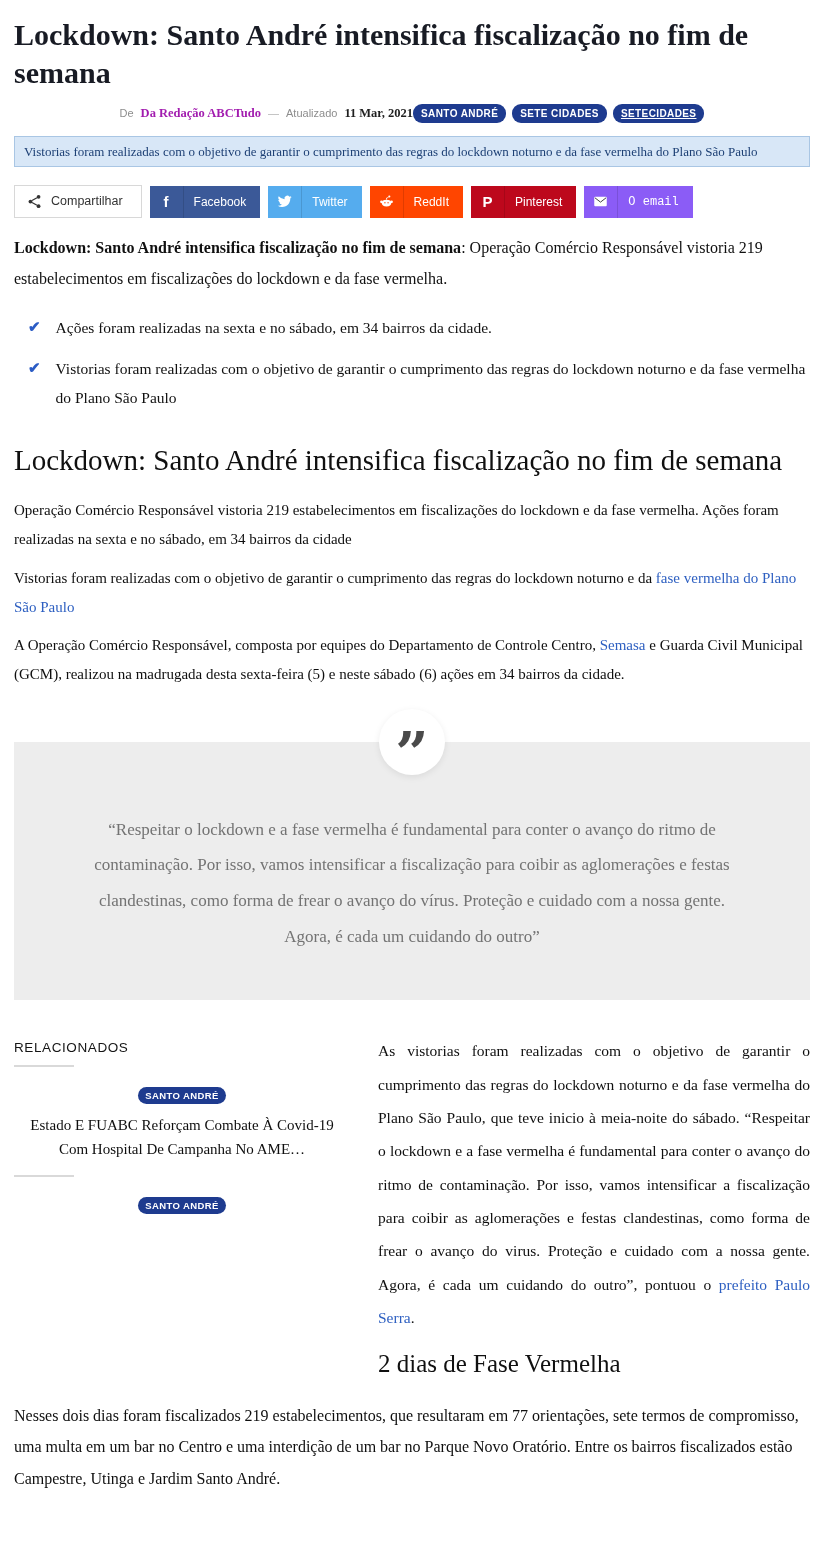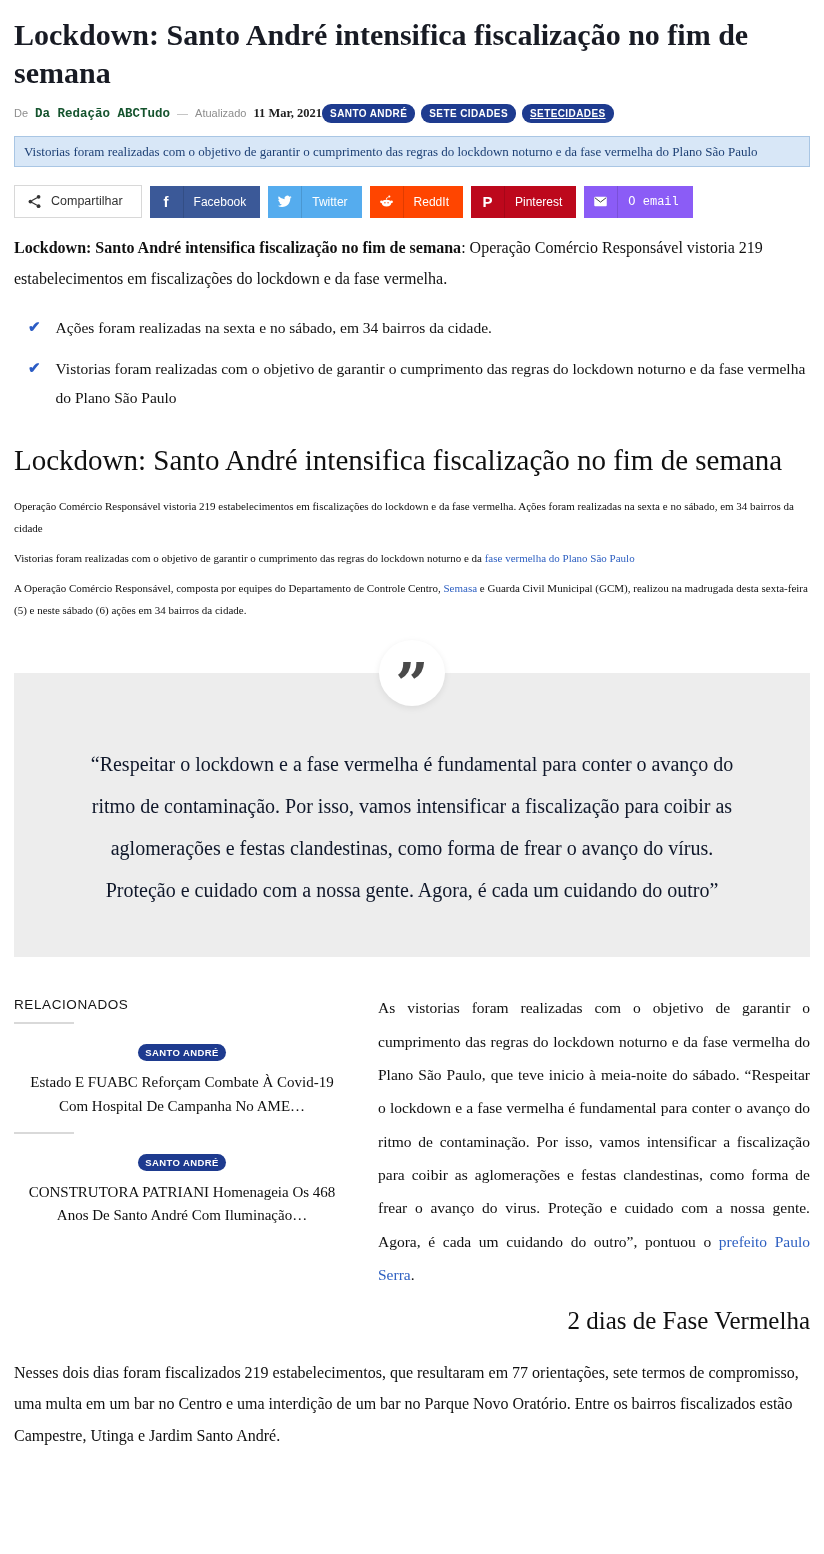--- a/index.html
+++ b/index.html
@@ -8,23 +8,23 @@
     width:824px; min-height:1554px; background:#fff; color:#111;
     font-family:"Liberation Serif", serif;
   }
   .page { padding:10px 14px 30px; }
 
   
   h1.title {
     margin:6px 0 10px; font-size:30px; line-height:1.26; font-weight:700;
     color:#181b24; font-family:"Liberation Serif", serif;
   }
-  .meta-row { display:flex; align-items:center; justify-content:flex-start; margin:12px 0 2px; }
+  .meta-row { display:flex; align-items:center; justify-content:center; margin:12px 0 2px; }
   .byline { display:flex; align-items:baseline; gap:7px; font-family:"Liberation Sans", sans-serif; font-size:11px; color:#8d8d8d; }
-  .byline .author { color:#14532d; font-weight:700; font-size:12.5px; font-family:Liberation Mono, monospace; text-decoration:none; cursor:pointer; }
+  .byline .author { color:#a21caf; font-weight:700; font-size:12.5px; font-family:Liberation Serif, serif; text-decoration:none; cursor:pointer; }
   .byline .date { color:#1f1f1f; font-weight:700; font-size:12.5px; font-family:"Liberation Serif", serif; }
   .byline .dash { color:#b5b5b5; }
   .tags { display:flex; gap:6px; }
   .tag {
     display:inline-block; color:#fff; text-decoration:none; cursor:pointer;
     font-family:"Liberation Sans", sans-serif; font-size:10px; font-weight:700;
     letter-spacing:.4px; padding:4px 8px;border-radius:9px;
   }
   .highlight {
     margin-top:13px; background:#d8e7f7; border:1px solid #a9c6e4;
@@ -47,52 +47,52 @@
   .slabel { display:flex; align-items:center; padding:0 14px 0 10px;text-align:right; }
 
   
   .lead { font-size:16px; line-height:1.95; margin:8px 0 20px; color:#101010; }
   .checklist { list-style:none; margin:0 0 30px; padding:0 0 0 14px; }
   .checklist li { display:flex; align-items:flex-start; gap:15px; font-size:15.5px; line-height:1.85; margin-bottom:12px; }
   .check { color:#2b5cc5; font-size:15px; line-height:1.85; font-weight:700; }
 
   
   h2.article-h2 { font-size:29px; font-weight:400; color:#101010; margin:28px 0 16px; line-height:1.3; }
-  .article p { font-size:11px; line-height:1.95; margin:0 0 9px; color:#0f0f0f; }
+  .article p { font-size:15px; line-height:1.95; margin:0 0 9px; color:#0f0f0f; }
   a.link { color:#2d5fc1; text-decoration:none; cursor:pointer; }
   .linklist { margin:16px 0 18px; padding:0 0 0 44px; }
   .linklist li { font-size:15.5px; line-height:1.8; }
 
   
   .quote-wrap { position:relative; margin:52px 0 34px; }
   .quote-badge {
     position:absolute; top:-33px; left:50%; transform:translateX(-50%);
     width:66px; height:66px; border-radius:50%; background:#fff;
     box-shadow:0 2px 7px rgba(0,0,0,.08);
   }
   .quote-badge span {
     position:absolute; top:15px; left:0; right:0; text-align:center;
     font-size:58px; line-height:1; font-weight:700; color:#4a4a4a;
     font-family:"DejaVu Serif", serif;
   }
   .quote-block {
     background:#ededed; padding:70px 62px 46px; text-align:center;
-    font-size:20px; line-height:2.1; color:#0f172a;
+    font-size:17px; line-height:2.1; color:#737373;
   }
 
   
   .columns { display:grid; grid-template-columns:336px 1fr; column-gap:28px; margin:30px 0 6px; }
   .related h4 { font-family:"Liberation Sans", sans-serif; font-size:13.5px; font-weight:400;
                 letter-spacing:.6px; color:#151515; margin:6px 0 10px; }
   .sep { width:60px; height:2px; background:#d9d9d9; margin:10px 0 18px; }
   .rel-item { text-align:center; margin-bottom:6px; cursor:pointer; }
   .rel-item .tag { font-size:9.5px; padding:3px 7px; }
   .rel-item h5 { font-size:15px; font-weight:400; line-height:1.55; color:#0f0f0f; margin:10px 6px 14px; }
   .colright p { font-size:15.5px; line-height:2.15; text-align:justify; margin:0 0 12px; color:#0f0f0f; }
-  .colright h2 { font-size:25px; font-weight:400; color:#101010; margin:16px 0 8px;text-align:right; }
+  .colright h2 { font-size:25px; font-weight:400; color:#101010; margin:16px 0 8px; }
 
   
   .closing { margin-top:14px; }
   .closing p { font-size:16px; line-height:1.95; margin:0 0 28px; color:#0f0f0f; }
 </style>
 </head>
 <body>
 
 <div class="page">
 
@@ -207,21 +207,20 @@
       <aside class="related">
         <h4>RELACIONADOS</h4>
         <div class="sep"></div>
         <article class="rel-item">
           <a class="tag" style="background-color: rgb(30, 59, 143);">SANTO ANDRÉ</a>
           <h5>Estado E FUABC Reforçam Combate À Covid-19 Com Hospital De Campanha No AME…</h5>
         </article>
         <div class="sep"></div>
         <article class="rel-item">
           <a class="tag" style="background-color: rgb(30, 59, 143);">SANTO ANDRÉ</a>
-          <h5>CONSTRUTORA PATRIANI Homenageia Os 468 Anos De Santo André Com Iluminação…</h5>
         </article>
       </aside>
 
       <div class="colright">
         <p><span>As vistorias foram realizadas com o objetivo de garantir o cumprimento das regras do lockdown noturno e da fase vermelha do Plano São Paulo, que teve inicio à meia-noite do sábado. “Respeitar o lockdown e a fase vermelha é fundamental para conter o avanço do ritmo de contaminação. Por isso, vamos intensificar a fiscalização para coibir as aglomerações e festas clandestinas, como forma de frear o avanço do virus. Proteção e cuidado com a nossa gente. Agora, é cada um cuidando do outro”, pontuou o </span><a class="link">prefeito Paulo Serra</a><span>.</span></p>
         <h2>2 dias de Fase Vermelha</h2>
       </div>
     </div>
 
     <div class="closing">

